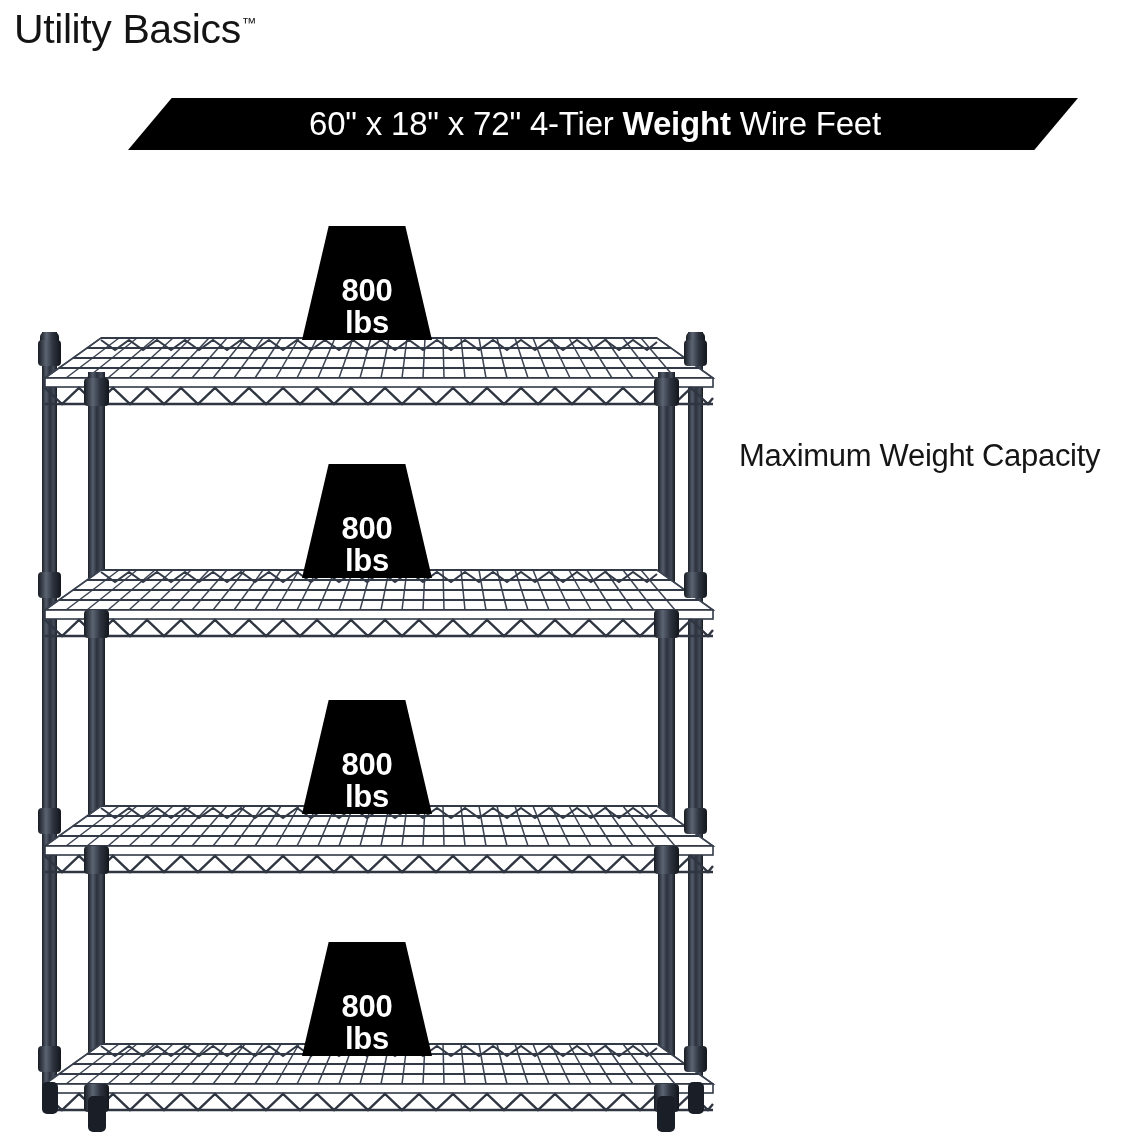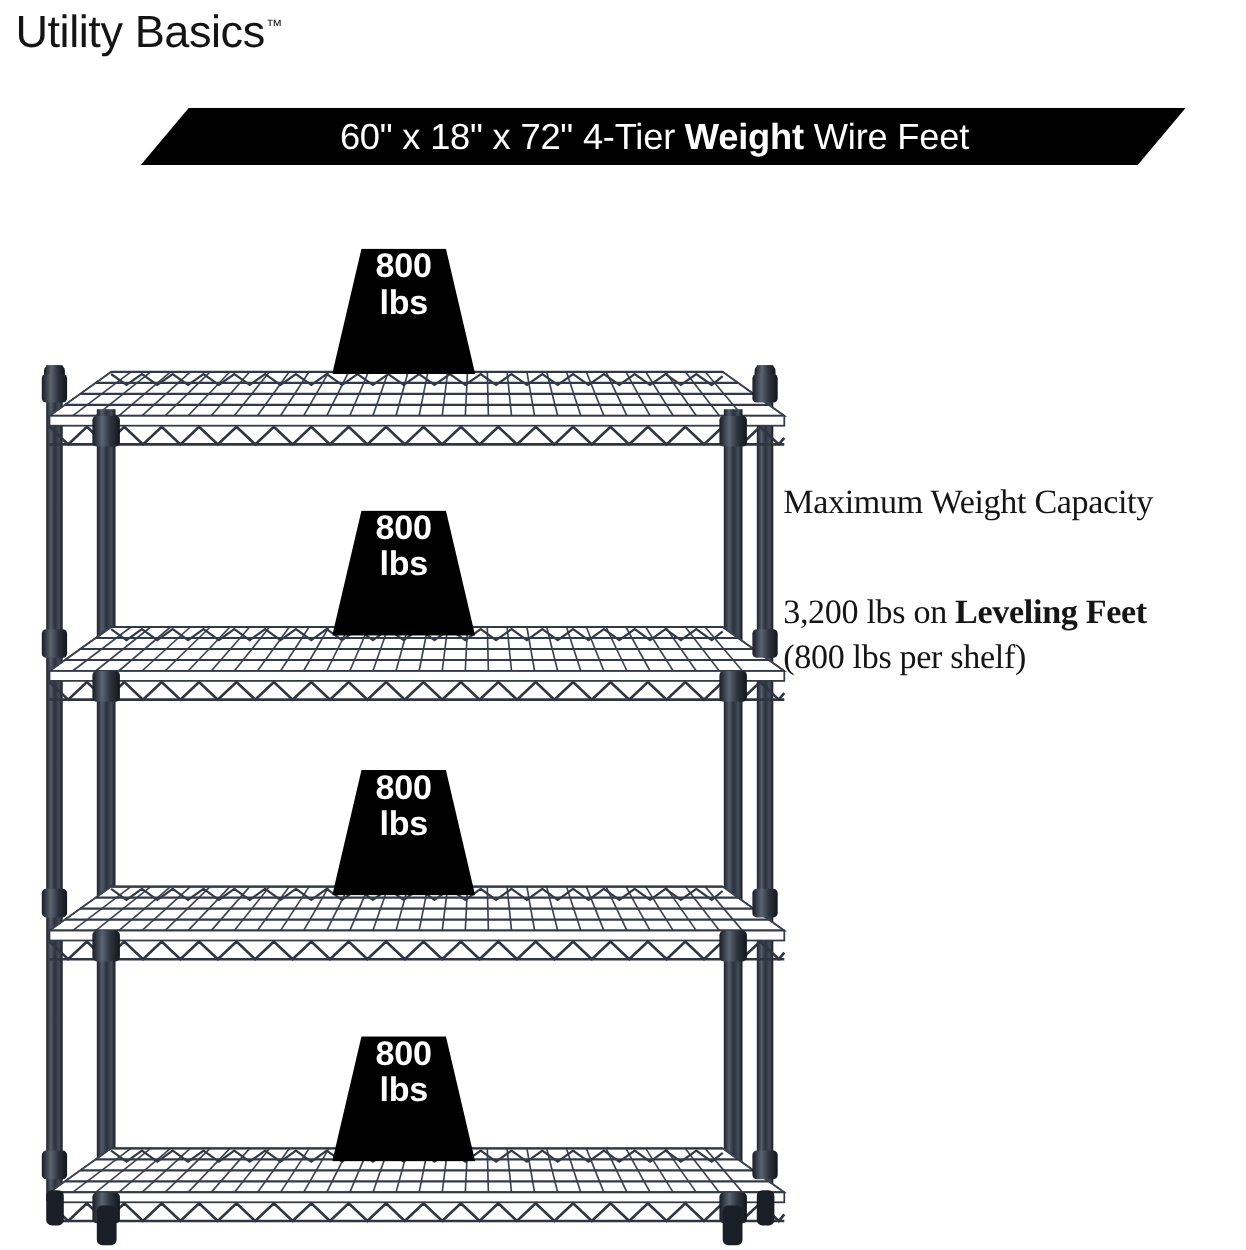--- a/index.html
+++ b/index.html
@@ -55,24 +55,23 @@
     font-weight: 400;
     letter-spacing: -0.2px;
     white-space: nowrap;
     transform: translateX(-8px);
   }
   #title-banner .banner-text b { font-weight: 700; }
 
   
   #capacity-panel {
     position: absolute;
-    left: 712px;
+    left: 739px;
     top: 436px;
     width: 388px;
-    font-family: Liberation Serif, serif;
   }
   #capacity-heading {
     font-size: 31px;
     font-weight: 400;
     line-height: 1.32;
     letter-spacing: -0.3px;
     color: #151515;
     margin: 0;
   }
   .capacity-para {
@@ -99,21 +98,21 @@
 
   
   .weight-badge {
     position: absolute;
     background: #000000;
     -webkit-clip-path: polygon(20.5% 0%, 79.5% 0%, 100% 100%, 0% 100%);
     clip-path: polygon(20.5% 0%, 79.5% 0%, 100% 100%, 0% 100%);
     display: flex;
     flex-direction: column;
     align-items: center;
-    justify-content: flex-start;
+    justify-content: flex-end;
   }
   .weight-badge .wb-value,
   .weight-badge .wb-unit {
     color: #ffffff;
     font-weight: 700;
     font-size: 31px;
     line-height: 1.05;
     letter-spacing: -0.2px;
   }
   .weight-badge .wb-unit { margin-top: 0; }
@@ -283,15 +282,14 @@
   <span class="wb-unit">lbs</span>
 </div>
 <div class="weight-badge" id="weight-badge-4">
   <span class="wb-value">800</span>
   <span class="wb-unit">lbs</span>
 </div>
 
 <div id="capacity-panel">
   <h2 id="capacity-heading">Maximum Weight Capacity</h2>
 
-  <p class="capacity-para" id="capacity-leveling"><span>3,200 lbs on </span><b>Leveling Feet</b><span> (800 lbs per shelf)</span></p>
 
 </div>
 
 </body></html>

